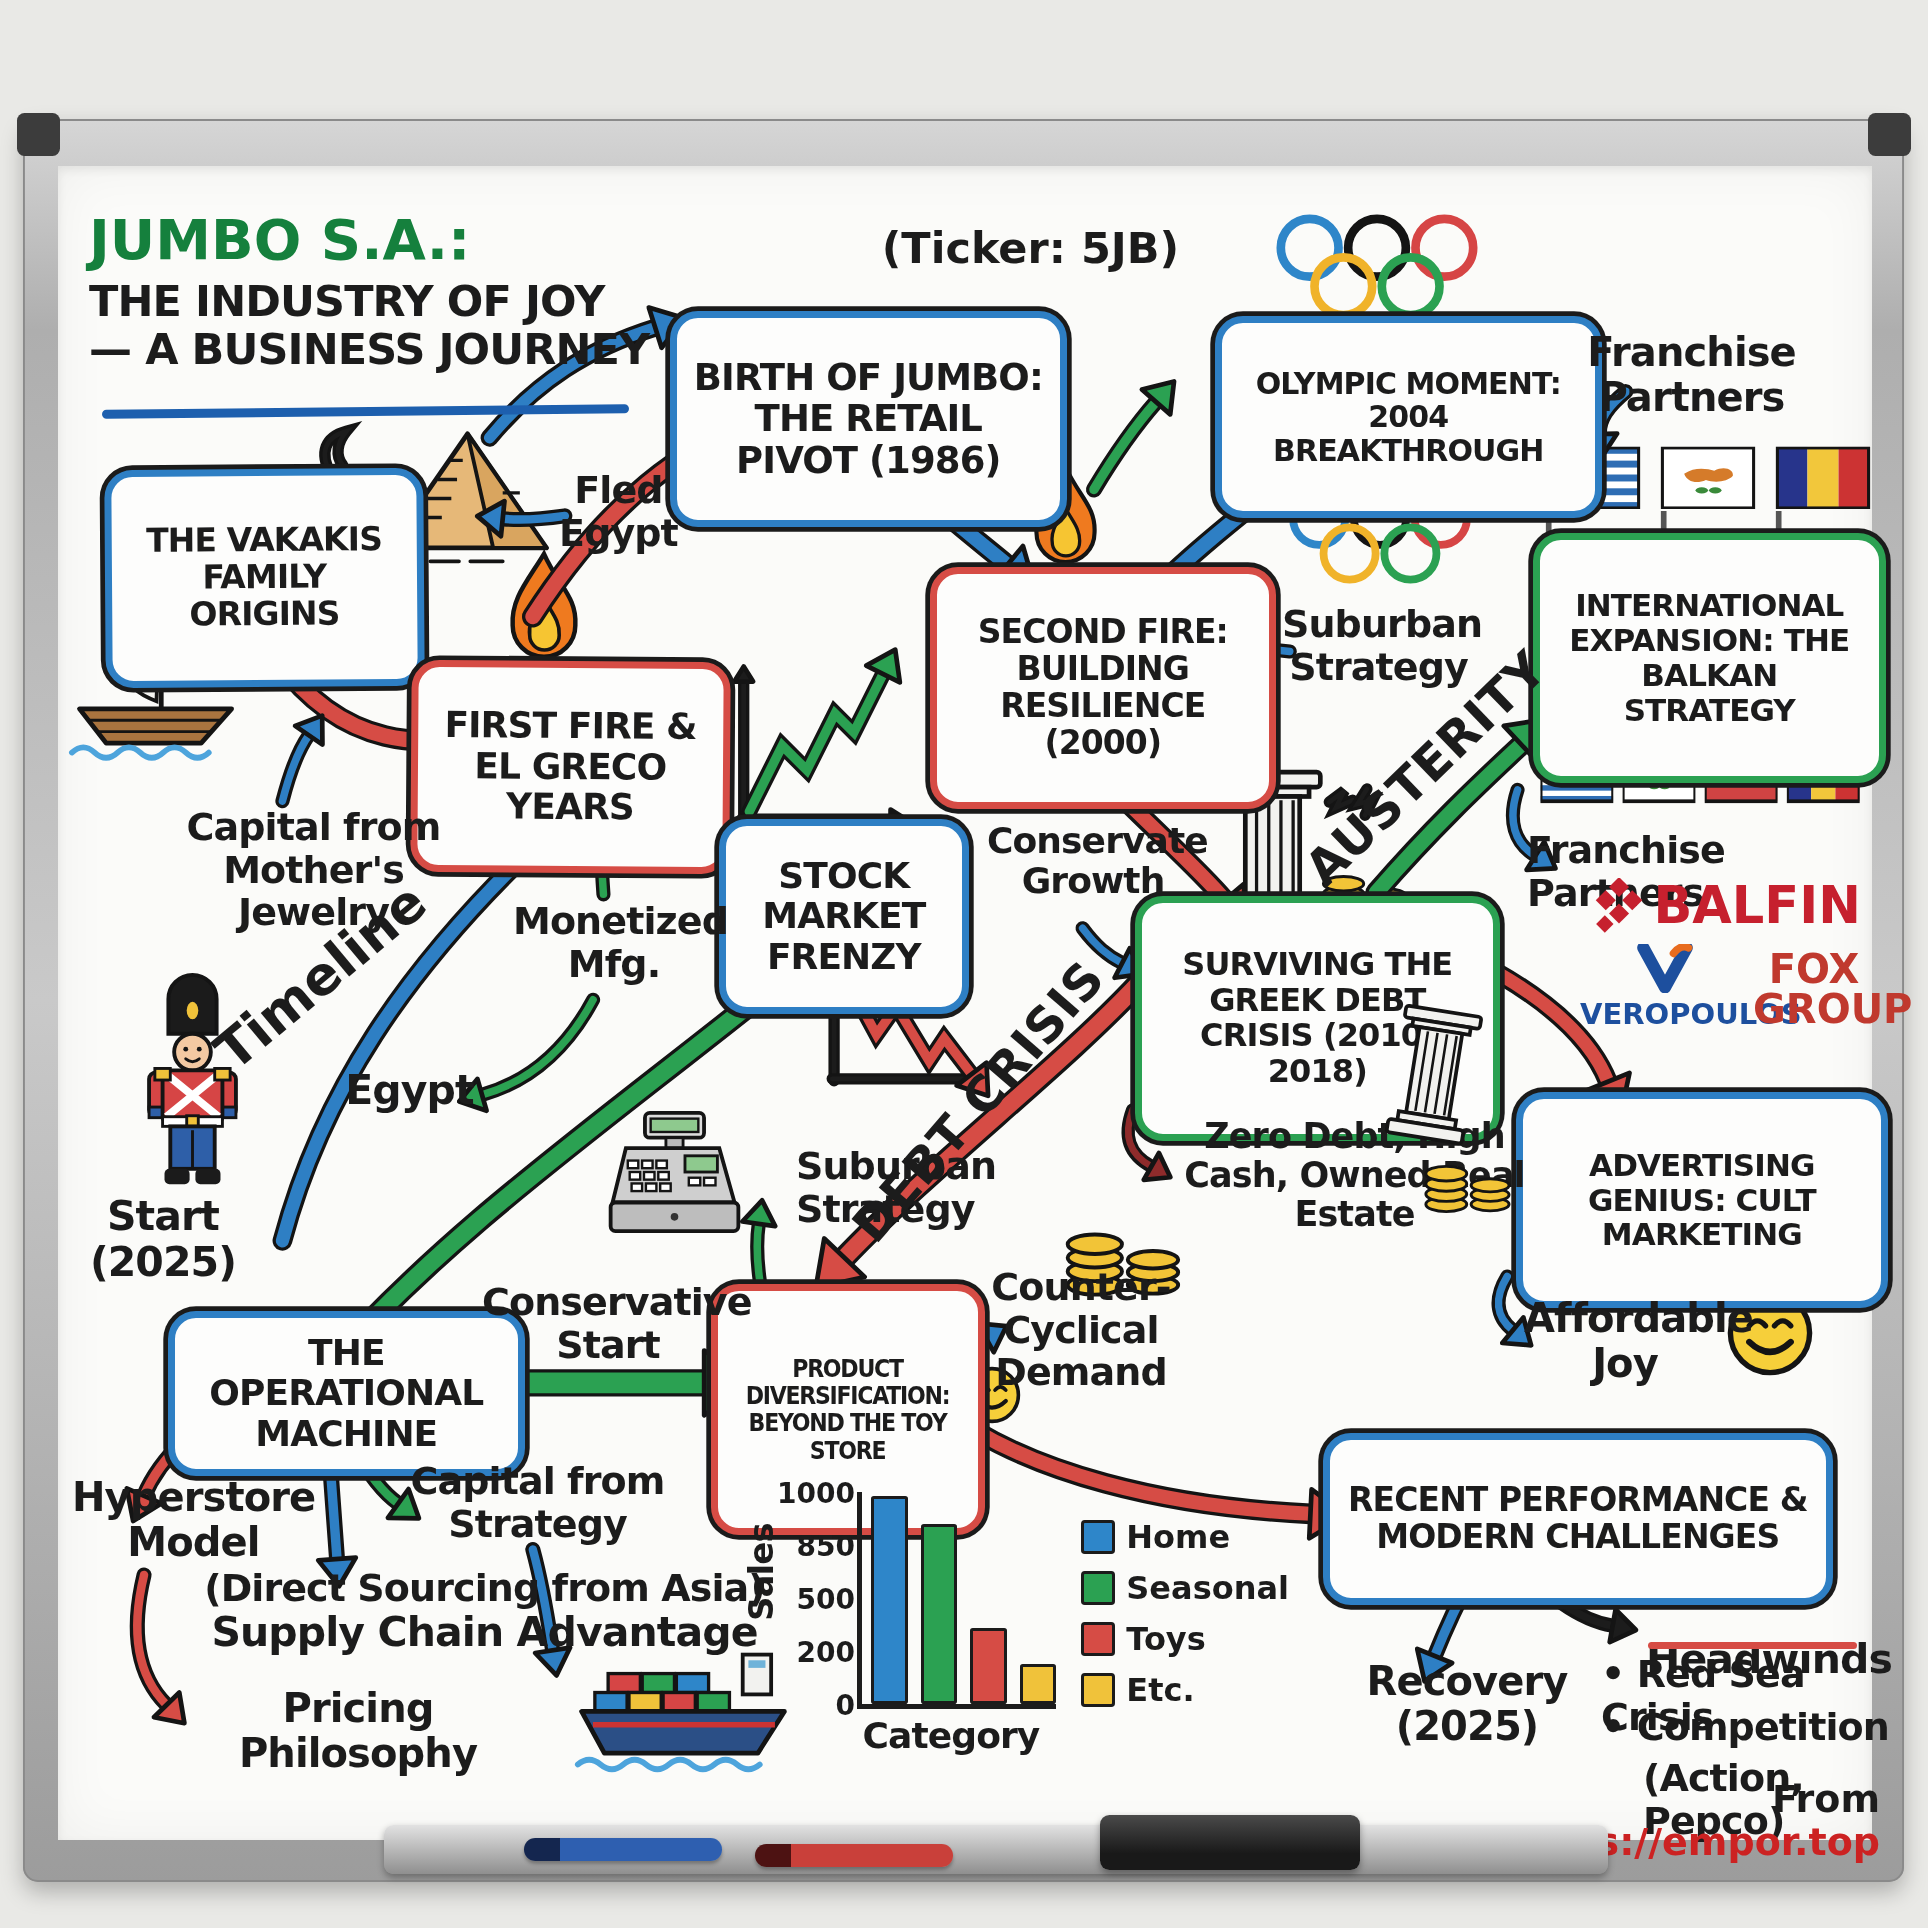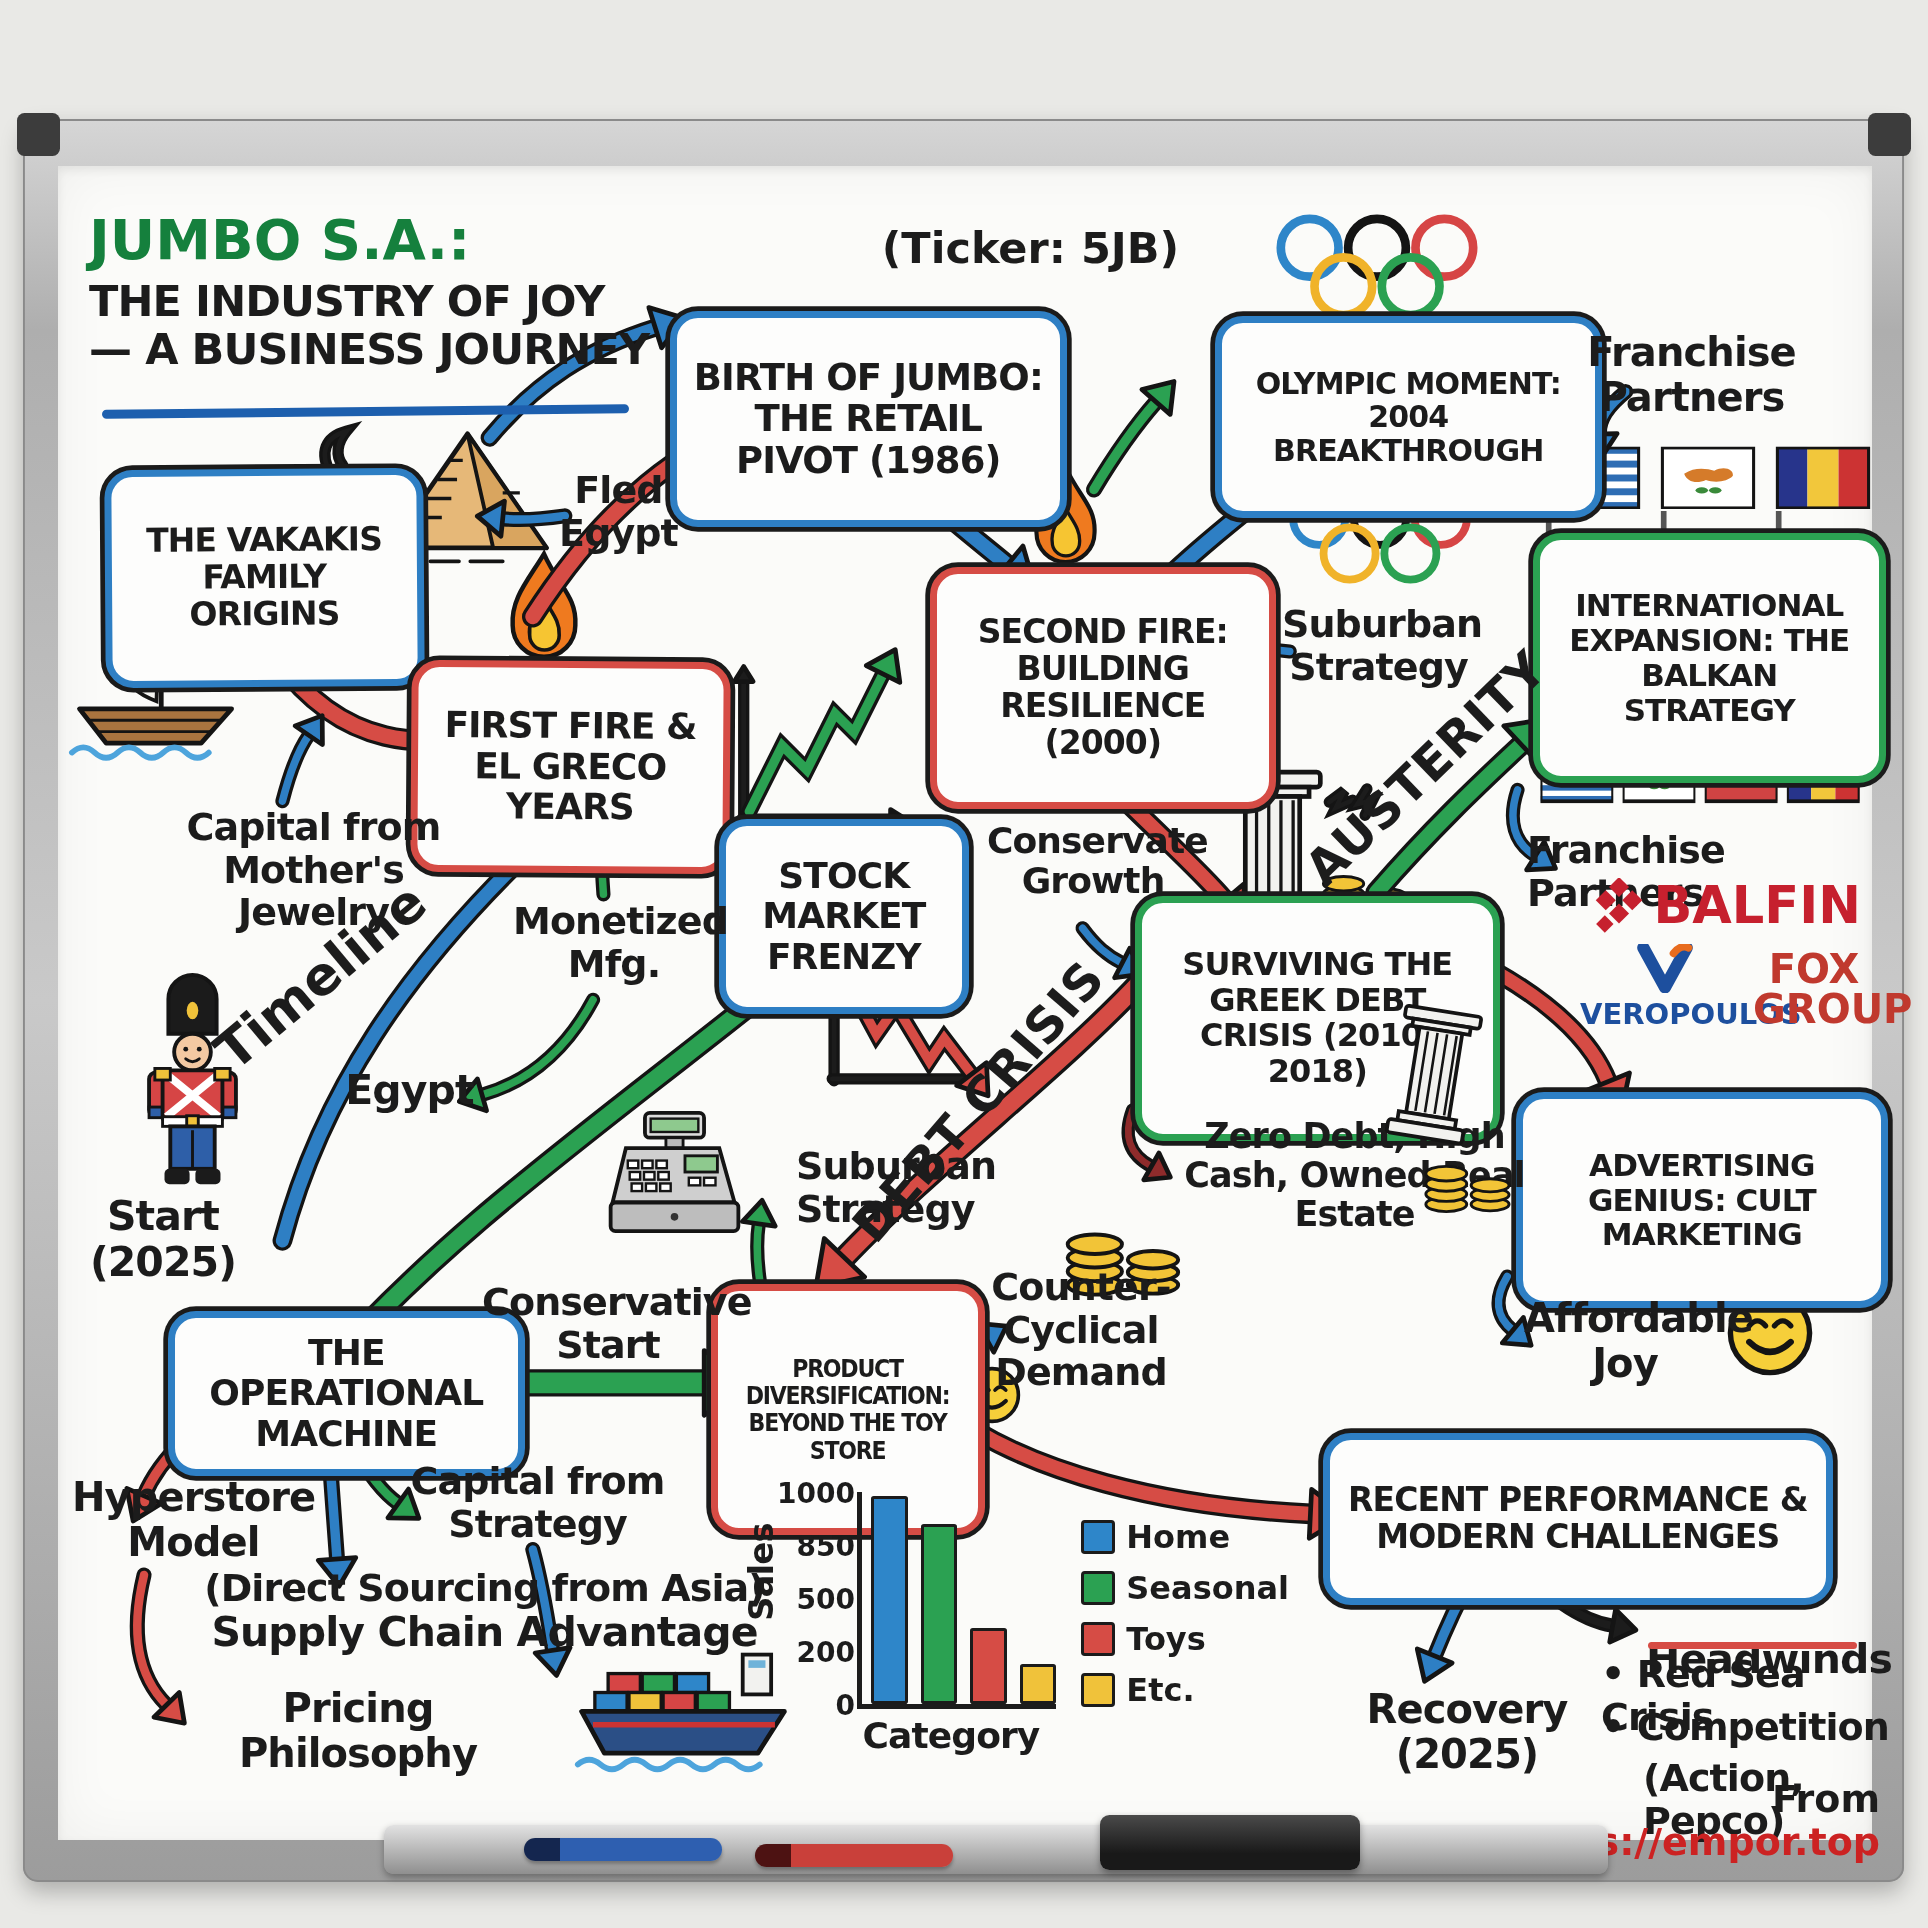--- a/index.html
+++ b/index.html
@@ -464,21 +464,21 @@
 <div class="lbl" style="left:1524px;top:1296px;width:202px;font-size:40px;">Affordable Joy</div>
 <div class="lbl" style="left:1527px;top:829px;width:363px;font-size:38px;text-align:left;">Franchise Partners</div>
 <div class="lbl" style="left:482px;top:1281px;width:252px;font-size:38px;">Conservative Start</div>
 <div class="lbl" style="left:72px;top:1475px;width:243px;font-size:40px;">Hyperstore Model</div>
 <div class="lbl" style="left:394px;top:1460px;width:287px;font-size:38px;">Capital from Strategy</div>
 <div class="lbl" style="left:202px;top:1567px;width:565px;">
   <div style="font-size:38px;">(Direct Sourcing from Asia)</div>
   <div style="font-size:41px;">Supply Chain Advantage</div>
 </div>
 <div class="lbl" style="left:184px;top:1686px;width:348px;font-size:40px;">Pricing Philosophy</div>
-<div class="lbl" style="left:1361px;top:1659px;width:212px;font-size:40px;margin-top:28px;">Recovery (2025)</div>
+<div class="lbl" style="left:1361px;top:1659px;width:212px;font-size:40px;">Recovery (2025)</div>
 <div class="lbl" style="left:1646px;top:1589px;width:217px;font-size:41px;margin-top:48px;">Headwinds</div>
 <div class="redline" style="left:1648px;top:1642px;width:209px;"></div>
 <div class="lbl" style="left:1601px;top:1653px;width:301px;font-size:38px;text-align:left;">
   <span>• </span><span>Red Sea Crisis</span>
 </div>
 <div class="lbl" style="left:1601px;top:1706px;width:301px;font-size:38px;text-align:left;">
   <span>• </span><span>Competition</span>
 </div>
 <div class="lbl" style="left:1643px;top:1757px;width:282px;font-size:38px;text-align:left;">(Action, Pepco)</div>
 <div class="lbl" style="left:1475px;top:1778px;width:405px;font-size:38px;text-align:right;letter-spacing:0;">

